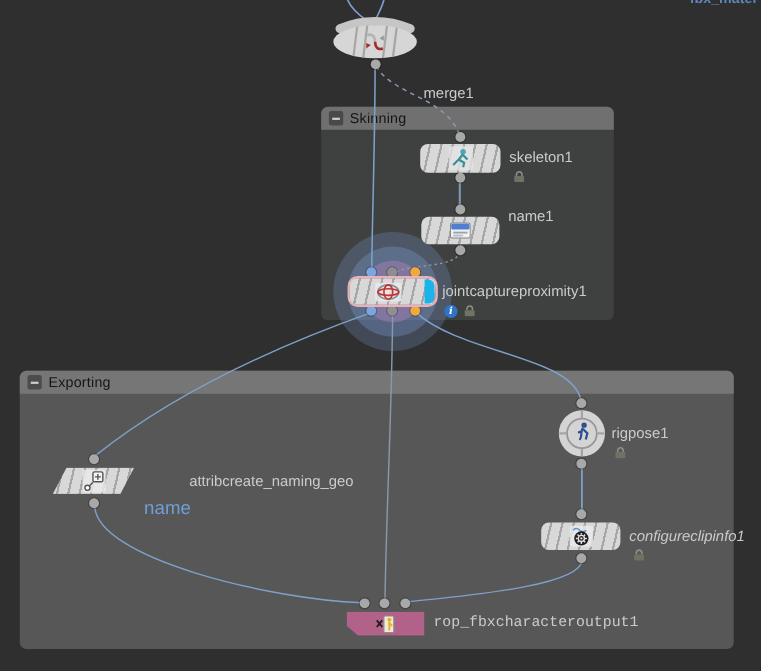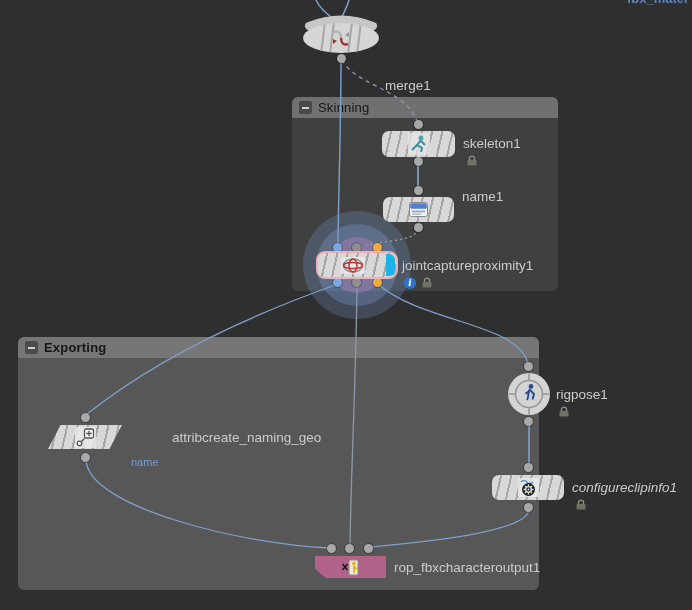--- a/index.html
+++ b/index.html
@@ -28,21 +28,21 @@
   }
   .hnode{
     position:absolute;z-index:5;
     background:repeating-linear-gradient(103deg,#d8d8d8 0px,#d8d8d8 8px,#a6a6a6 8px,#a6a6a6 10px);
     border-radius:7px;display:flex;align-items:center;justify-content:center;
   }
   .nlabel{
     position:absolute;z-index:6;transform:translateY(-50%);
     white-space:nowrap;font-size:13.5px;color:#cbcbcb;
   }
-  .annot{position:absolute;z-index:6;transform:translateY(-50%);white-space:nowrap;font-size:11px;}
+  .annot{position:absolute;z-index:6;transform:translateY(-50%);white-space:nowrap;font-size:17px;}
   .badge-lock{position:absolute;z-index:6;}
   .badge-info{
     position:absolute;z-index:6;width:12px;height:12px;border-radius:50%;
     background:#2f74c8;color:#fff;font-size:9px;font-style:italic;font-weight:bold;
     display:flex;align-items:center;justify-content:center;font-family:"DejaVu Serif",serif;
   }
   #jcp-node{
     border:2px solid #e9b2b6;border-radius:9px;
   }
   #jcp-flag{
@@ -68,21 +68,21 @@
 
   <div class="netbox" style="left:292px;top:97px;width:266px;height:194px;background:#3f4040;">
     <div class="hdr" style="background:#707070;">
       <div class="collapse">
           <div class="dash"></div>
         </div>
       <div class="title">Skinning</div>
     </div>
   </div>
 
-  <div class="netbox" style="left:18px;top:337px;width:521px;height:253px;background:#575757;font-weight:bold;">
+  <div class="netbox" style="left:18px;top:337px;width:649px;height:253px;background:#575757;">
     <div class="hdr" style="background:#767676;">
       <div class="collapse">
           <div class="dash"></div>
         </div>
       <div class="title">Exporting</div>
     </div>
   </div>
 
   <div class="halo" style="left:303px;top:211px;width:108px;height:108px;background:rgba(118,148,198,0.28);"></div>
   <div class="halo" style="left:316px;top:224px;width:82px;height:82px;background:rgba(118,148,198,0.38);"></div>
@@ -244,15 +244,15 @@
   </svg>
 
   <div class="hnode" id="rop-node" style="left:315px;top:556px;width:71px;height:22px;">
     <svg width="20" height="17">
       <rect x="8" y="1" width="9" height="15" rx="1" fill="#efe9da" stroke="#8a8a8a"></rect>
       <path d="M1.5,5 L6.5,11 M6.5,5 L1.5,11" stroke="#1a1a1a" stroke-width="1.5"></path>
       <circle cx="13" cy="4.5" r="1.9" fill="#e2b31f"></circle>
       <path d="M13,6.5 C12,9.5 14.2,10.5 12.6,14 M13,7.5 L15.6,10" stroke="#e2b31f" stroke-width="1.8" fill="none"></path>
     </svg>
   </div>
-  <div class="nlabel" style="left:394px;top:567px;">rop_fbxcharacteroutput1</div>
+  <div class="nlabel" style="left:394px;top:567px;font-family:Liberation Mono, monospace;">rop_fbxcharacteroutput1</div>
 
 </div>
 
 </body></html>

